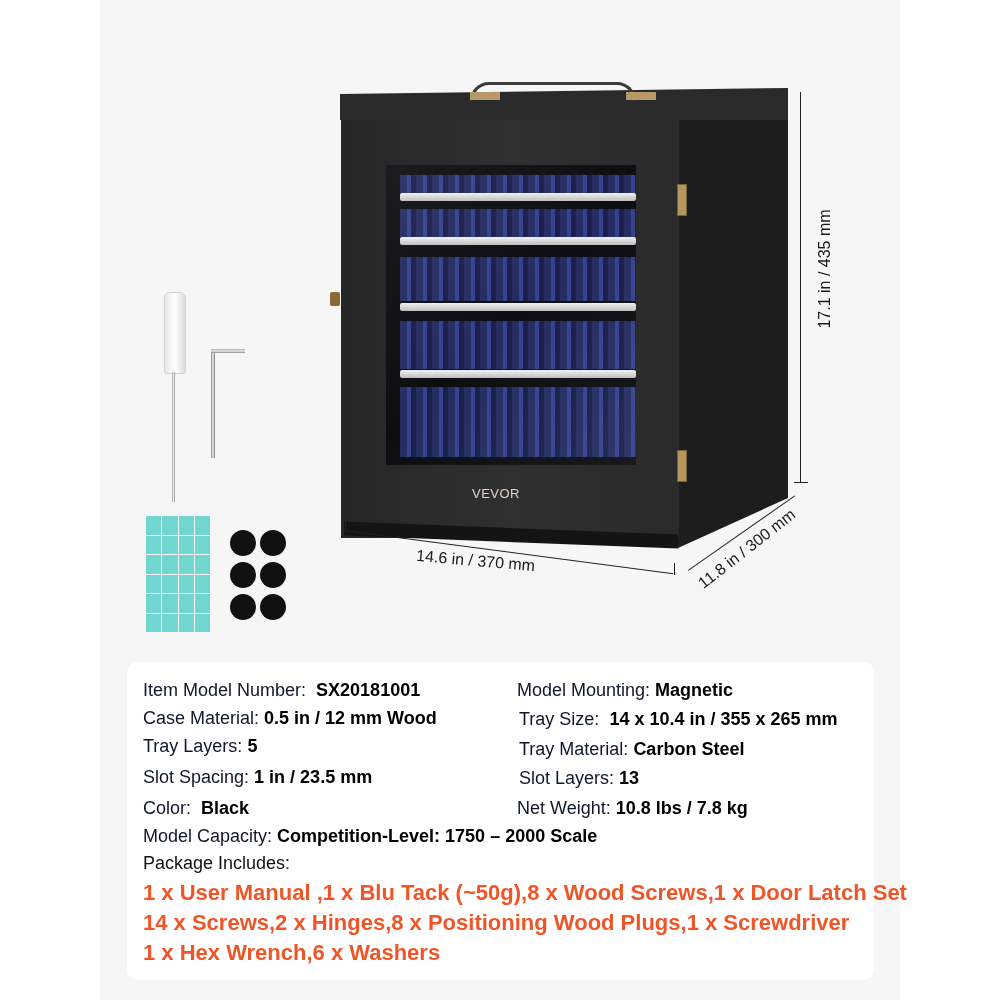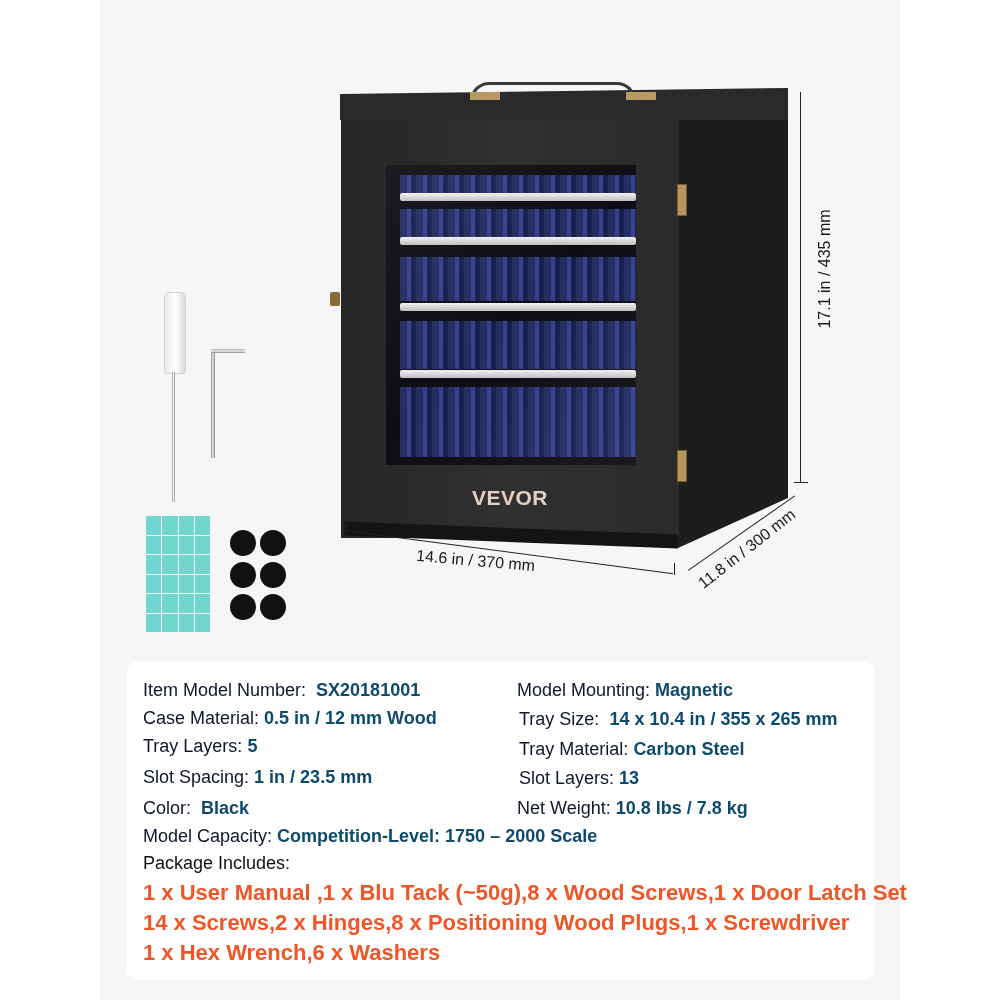--- a/index.html
+++ b/index.html
@@ -17,21 +17,21 @@
   .cab-base { position:absolute; left:344px; top:528px; width:334px; height:14px; background:#141414;
               transform:skewY(2.2deg); }
   .handle { position:absolute; left:470px; top:82px; width:160px; height:16px;
             border:3px solid #3a3a3a; border-bottom:none; border-radius:60px 60px 0 0; }
   .handle-cap { position:absolute; top:92px; width:30px; height:8px; background:#b89866; }
   .window { position:absolute; left:386px; top:165px; width:250px; height:300px; background:#0e0e12; overflow:hidden; }
   .shelf { position:absolute; left:14px; width:236px; height:8px; background:linear-gradient(#f2f2f2,#bdbdbd); border-radius:2px; }
   .minis { position:absolute; left:14px; width:236px; background:repeating-linear-gradient(90deg,#27306b 0 7px,#3a46a0 7px 11px,#1b2150 11px 16px); opacity:.9; }
   .glass { position:absolute; left:0; top:0; width:100%; height:100%;
            background:linear-gradient(135deg, rgba(255,255,255,.06), rgba(255,255,255,0) 50%, rgba(255,255,255,.05)); }
-  .brand { position:absolute; left:472px; top:486px; font-size:21px; font-weight:bold; color:#e4cfc2; letter-spacing:.5px; }
+  .brand { position:absolute; left:472px; top:486px; font-size:13px; font-weight:normal; color:#e4cfc2; letter-spacing:.5px; }
   .hinge { position:absolute; left:677px; width:8px; height:30px; background:#b6965c; border:1px solid #7a6238; }
   .latch { position:absolute; left:330px; top:292px; width:10px; height:14px; background:#8a6a36; border-radius:2px; }
 
   
   .dim-line { position:absolute; background:#222; }
   .dim-label { position:absolute; font-size:16px; color:#1a1a1a; white-space:nowrap; }
 
   
   .screwdriver-handle { position:absolute; left:164px; top:292px; width:20px; height:80px;
                         background:linear-gradient(90deg,#eaeaea,#ffffff,#dcdcdc); border:1px solid #d2d2d2; border-radius:6px 6px 3px 3px; }
@@ -41,21 +41,21 @@
   .tack { position:absolute; left:146px; top:516px; width:64px; height:116px;
           display:grid; grid-template-columns:repeat(4,1fr); grid-template-rows:repeat(6,1fr); gap:1px; }
   .tack span { background:#71d6cf; }
   .washers { position:absolute; left:230px; top:530px; width:58px; display:grid; grid-template-columns:26px 26px; gap:6px 4px; }
   .washers span { width:26px; height:26px; border-radius:50%; background:#111; }
 
   
   .card { position:absolute; left:127px; top:662px; width:747px; height:318px; background:#ffffff; border-radius:10px; }
   .row { position:absolute; font-size:18px; white-space:nowrap; color:#111; }
   .row .k { color:#0f172a; }
-  .row .v { color:#0c4a6e; font-weight:bold; }
+  .row .v { color:#000000; font-weight:bold; }
   .pk { position:absolute; left:143px; font-size:22px; font-weight:bold; color:#ef5627; white-space:nowrap; }
 </style>
 </head>
 <body>
 
 <div class="canvas"></div>
 
 <div>
   <div class="screwdriver-handle"></div>
   <div class="screwdriver-shaft"></div>

